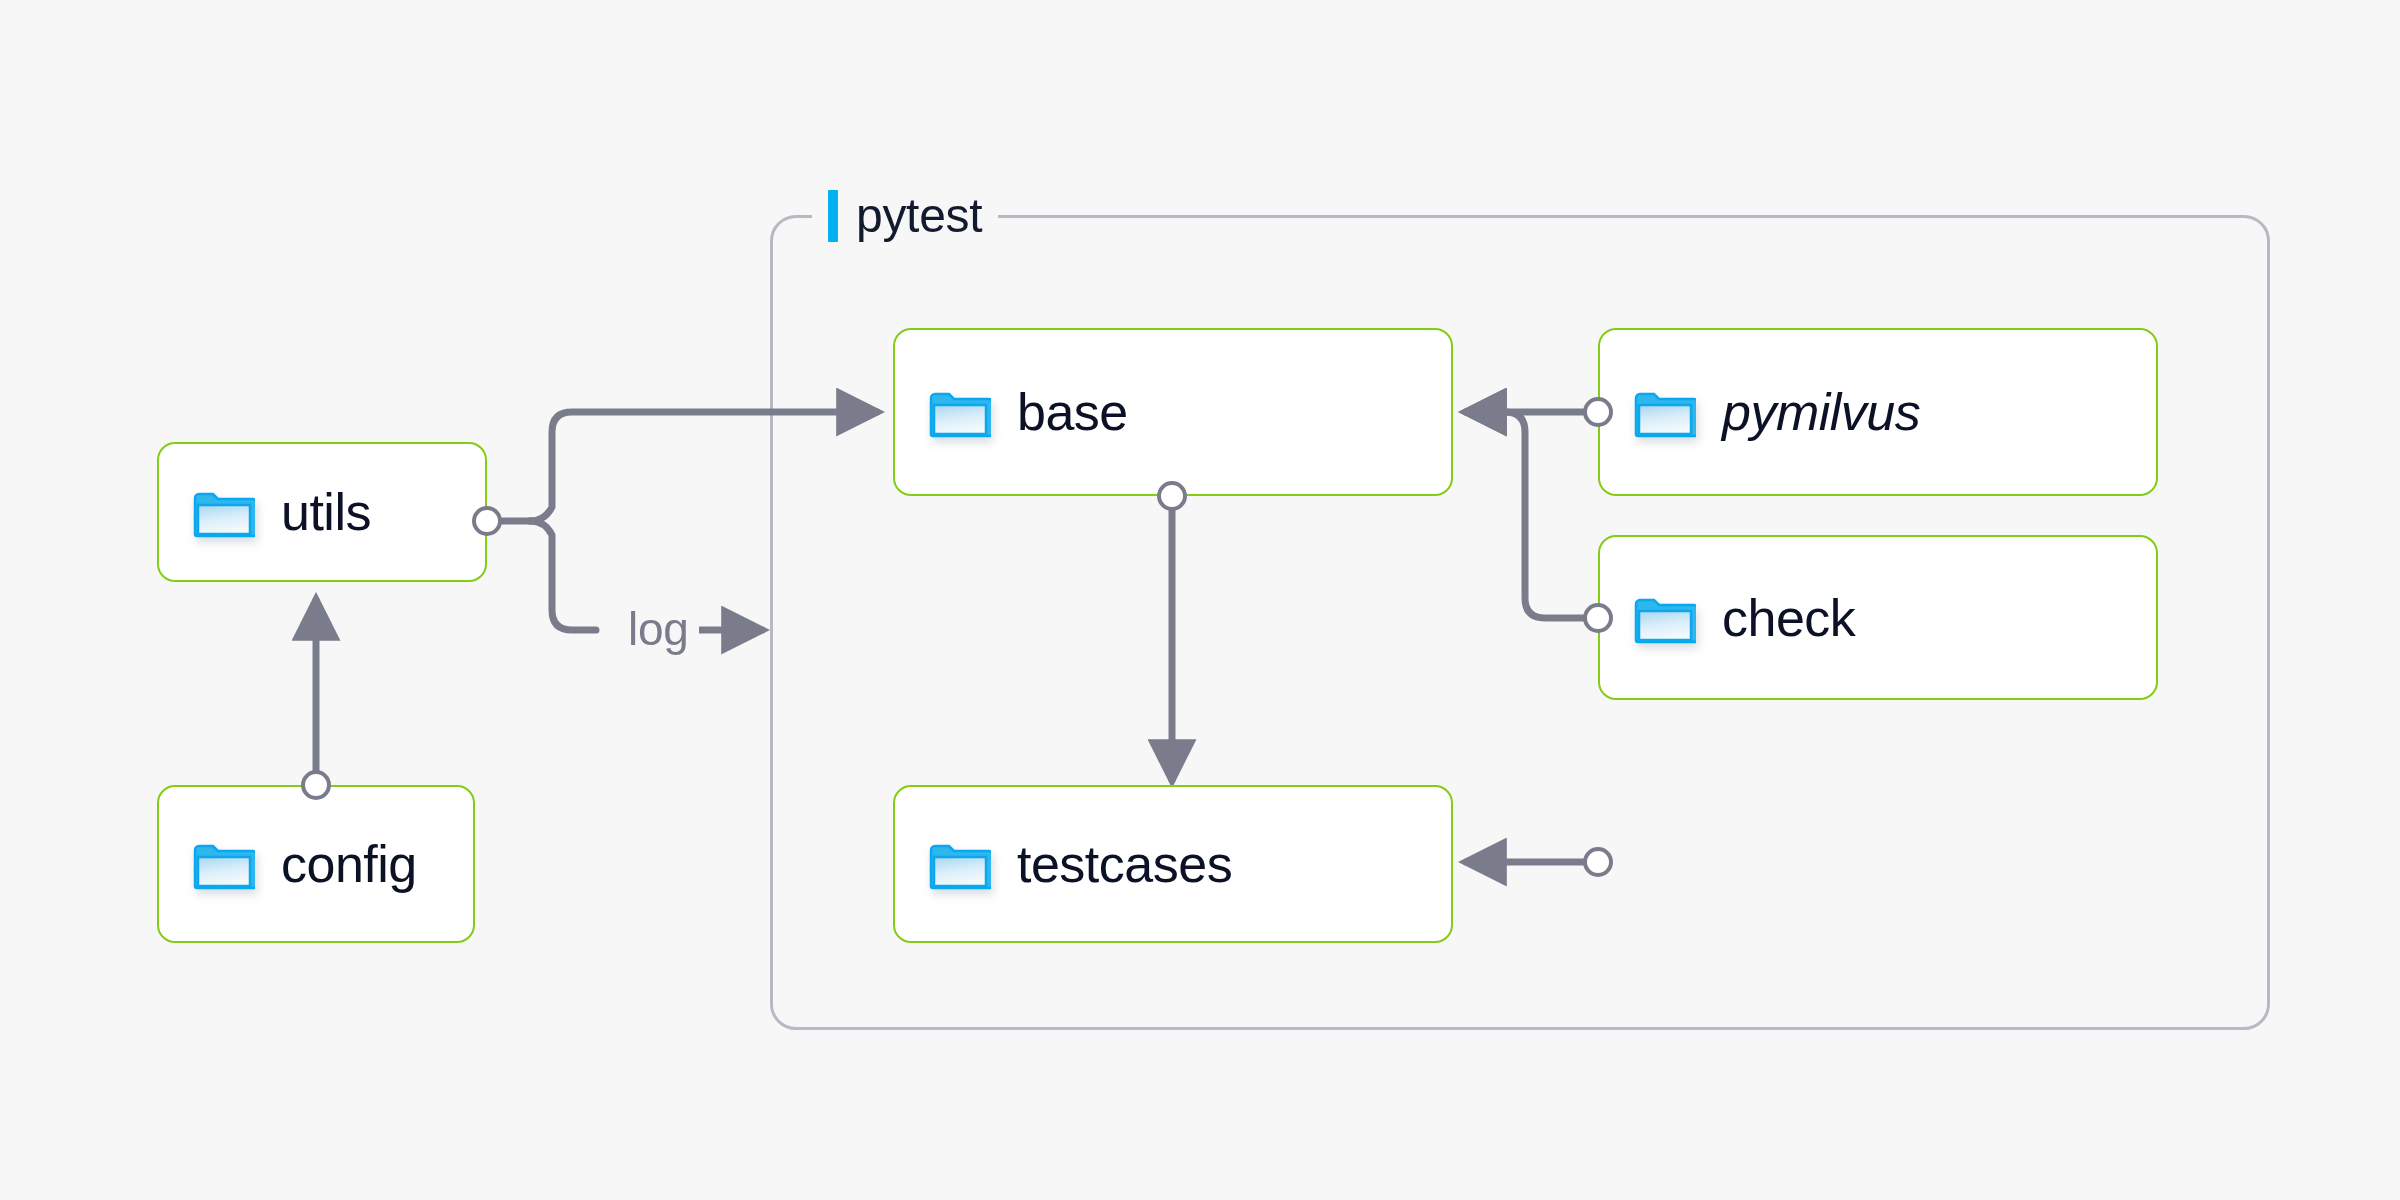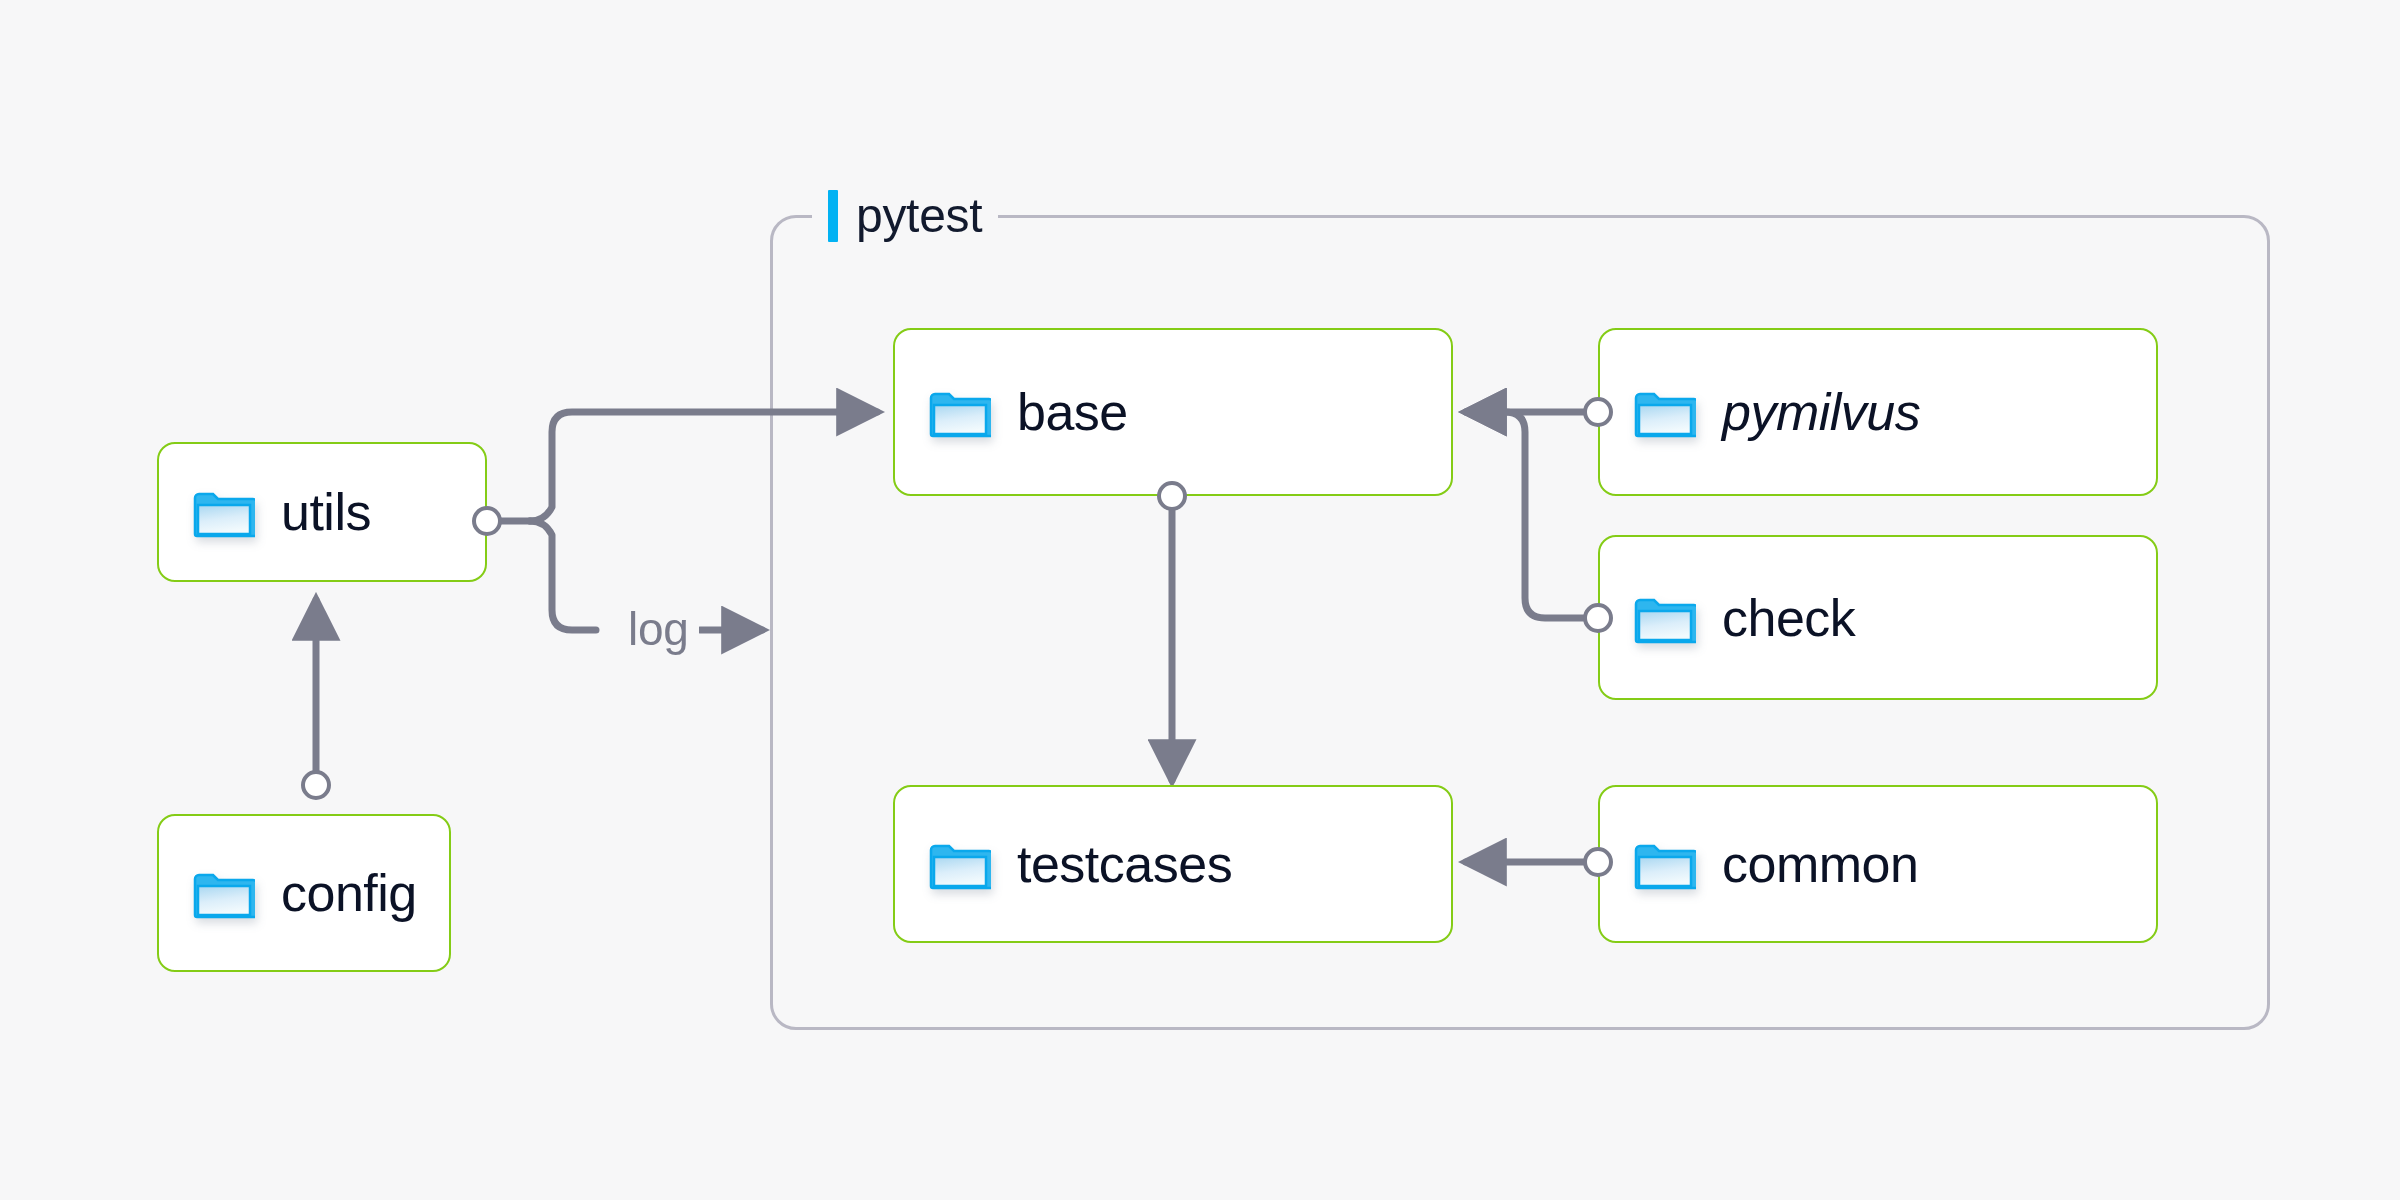--- a/index.html
+++ b/index.html
@@ -145,21 +145,21 @@
     <span class="folder-icon">
       <svg viewBox="0 0 62 52" width="62" height="52">
         <path d="M2 12 a4 4 0 0 1 4 -4 h14 l5 5 h35 a4 4 0 0 1 4 4 v31 a2 2 0 0 1 -2 2 h-58 a2 2 0 0 1 -2 -2 z" fill="#2eb6ef" stroke="#0aa8ec" stroke-width="2.5"></path>
         <path d="M5 19 h52 v29 h-52 z" fill="url(#folderGrad)" stroke="#0aa8ec" stroke-width="2.5"></path>
       </svg>
     </span>
     <span class="node-label">utils</span>
   </div>
   <span class="conn-dot" style="left:472px; top:506px;"></span>
 
-  <div class="node" style="left:157px; top:785px; width:294px; height:158px;margin-top:29px;">
+  <div class="node" style="left:157px; top:785px; width:318px; height:158px;">
     <span class="folder-icon">
       <svg viewBox="0 0 62 52" width="62" height="52">
         <path d="M2 12 a4 4 0 0 1 4 -4 h14 l5 5 h35 a4 4 0 0 1 4 4 v31 a2 2 0 0 1 -2 2 h-58 a2 2 0 0 1 -2 -2 z" fill="#2eb6ef" stroke="#0aa8ec" stroke-width="2.5"></path>
         <path d="M5 19 h52 v29 h-52 z" fill="url(#folderGrad)" stroke="#0aa8ec" stroke-width="2.5"></path>
       </svg>
     </span>
     <span class="node-label">config</span>
   </div>
   <span class="conn-dot" style="left:301px; top:770px;"></span>
 
@@ -199,24 +199,15 @@
     <span class="folder-icon">
       <svg viewBox="0 0 62 52" width="62" height="52">
         <path d="M2 12 a4 4 0 0 1 4 -4 h14 l5 5 h35 a4 4 0 0 1 4 4 v31 a2 2 0 0 1 -2 2 h-58 a2 2 0 0 1 -2 -2 z" fill="#2eb6ef" stroke="#0aa8ec" stroke-width="2.5"></path>
         <path d="M5 19 h52 v29 h-52 z" fill="url(#folderGrad)" stroke="#0aa8ec" stroke-width="2.5"></path>
       </svg>
     </span>
     <span class="node-label">check</span>
   </div>
   <span class="conn-dot" style="left:1583px; top:603px;"></span>
 
-  <div class="node" style="left:1598px; top:785px; width:560px; height:158px;">
-    <span class="folder-icon">
-      <svg viewBox="0 0 62 52" width="62" height="52">
-        <path d="M2 12 a4 4 0 0 1 4 -4 h14 l5 5 h35 a4 4 0 0 1 4 4 v31 a2 2 0 0 1 -2 2 h-58 a2 2 0 0 1 -2 -2 z" fill="#2eb6ef" stroke="#0aa8ec" stroke-width="2.5"></path>
-        <path d="M5 19 h52 v29 h-52 z" fill="url(#folderGrad)" stroke="#0aa8ec" stroke-width="2.5"></path>
-      </svg>
-    </span>
-    <span class="node-label">common</span>
-  </div>
   <span class="conn-dot" style="left:1583px; top:847px;"></span>
 
 </div>
 
 </body></html>

